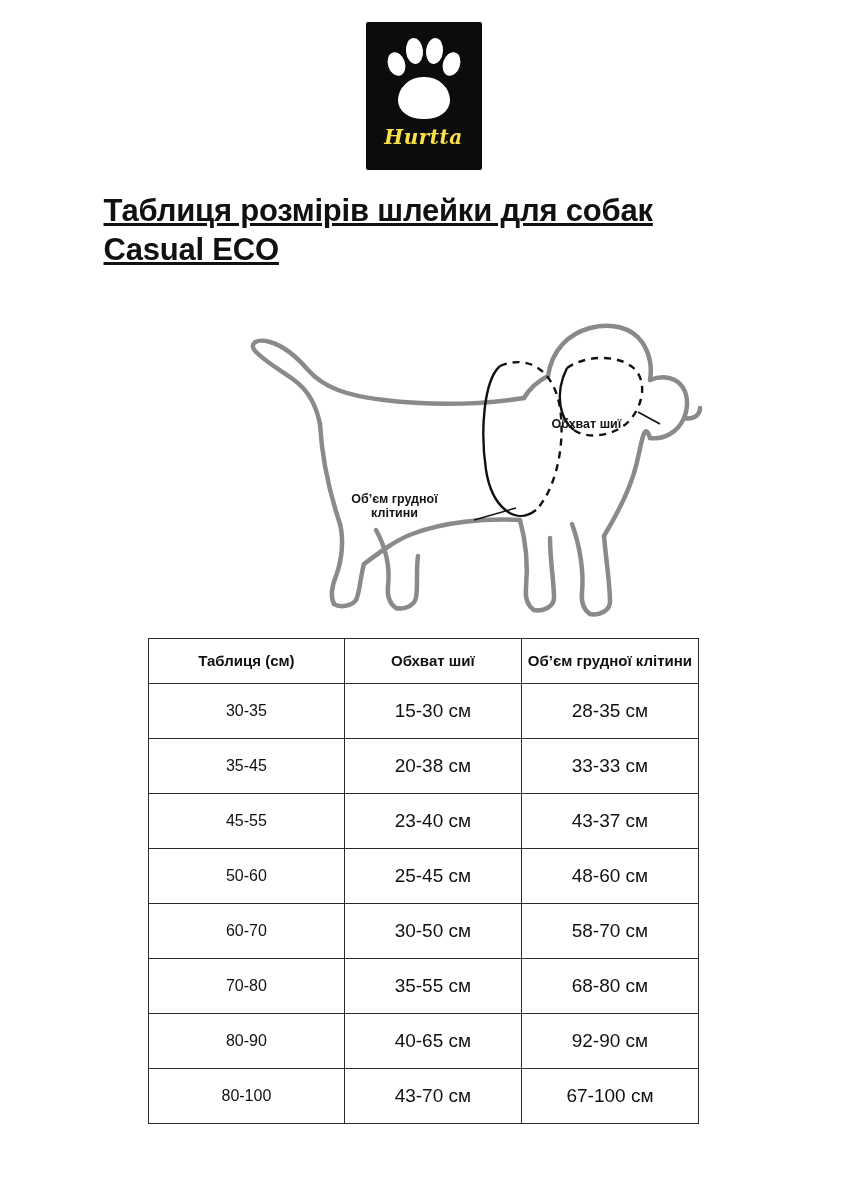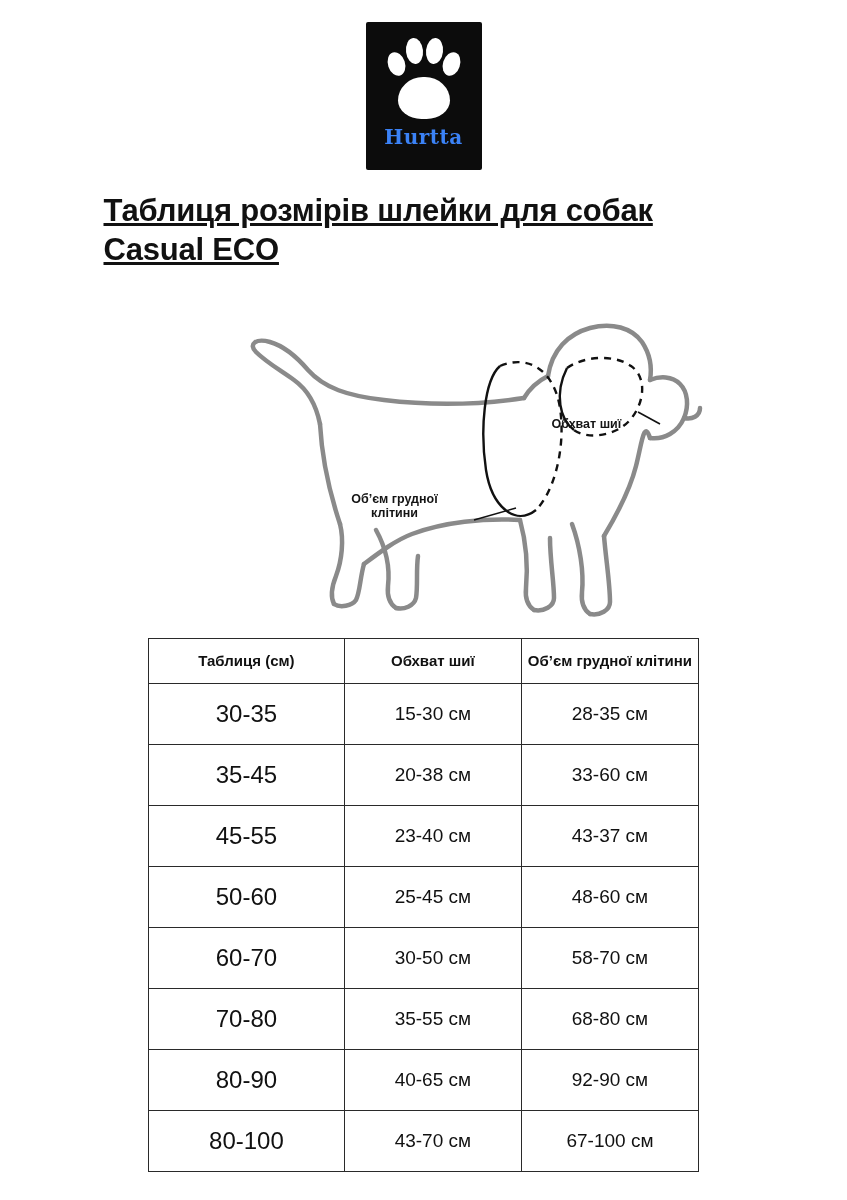--- a/index.html
+++ b/index.html
@@ -55,22 +55,23 @@
   .paw .toe4 { width: 17px; height: 24px; left: 58px; top: 17px; transform: rotate(18deg); }
   .paw .main {
     position: absolute;
     width: 52px;
     height: 42px;
     left: 13px;
     top: 42px;
     border-radius: 48% 48% 45% 45% / 56% 56% 44% 44%;
   }
   .wordmark {
-    color: #3b82f6;
+    color: #fde047;
     font-family: "DejaVu Serif", serif;
+    font-style: italic;
     font-weight: bold;
     font-size: 20px;
     letter-spacing: 0.5px;
     margin-top: 4px;
     position: relative;
   }
 
   
   .title {
     margin-top: 22px;
@@ -124,21 +125,21 @@
     font-size: 15px;
     font-weight: bold;
     padding: 13px 4px;
     line-height: 1.25;
   }
   table.size-table td {
     font-size: 19px;
     padding: 16px 4px;
     font-weight: normal;
   }
-  table.size-table td.col-size { font-size: 24px; text-align: center; }
+  table.size-table td.col-size { font-size: 16px; text-align: center; }
   col.c1 { width: 35.6%; }
   col.c2 { width: 32.2%; }
   col.c3 { width: 32.2%; }
 </style>
 </head>
 <body>
 
 <div class="page">
 
   <div class="logo-box">
@@ -219,21 +220,21 @@
       </thead>
       <tbody>
         <tr>
           <td class="col-size">30-35</td>
           <td>15-30 см</td>
           <td>28-35 см</td>
         </tr>
         <tr>
           <td class="col-size">35-45</td>
           <td>20-38 см</td>
-          <td>33-60 см</td>
+          <td>33-33 см</td>
         </tr>
         <tr>
           <td class="col-size">45-55</td>
           <td>23-40 см</td>
           <td>43-37 см</td>
         </tr>
         <tr>
           <td class="col-size">50-60</td>
           <td>25-45 см</td>
           <td>48-60 см</td>

